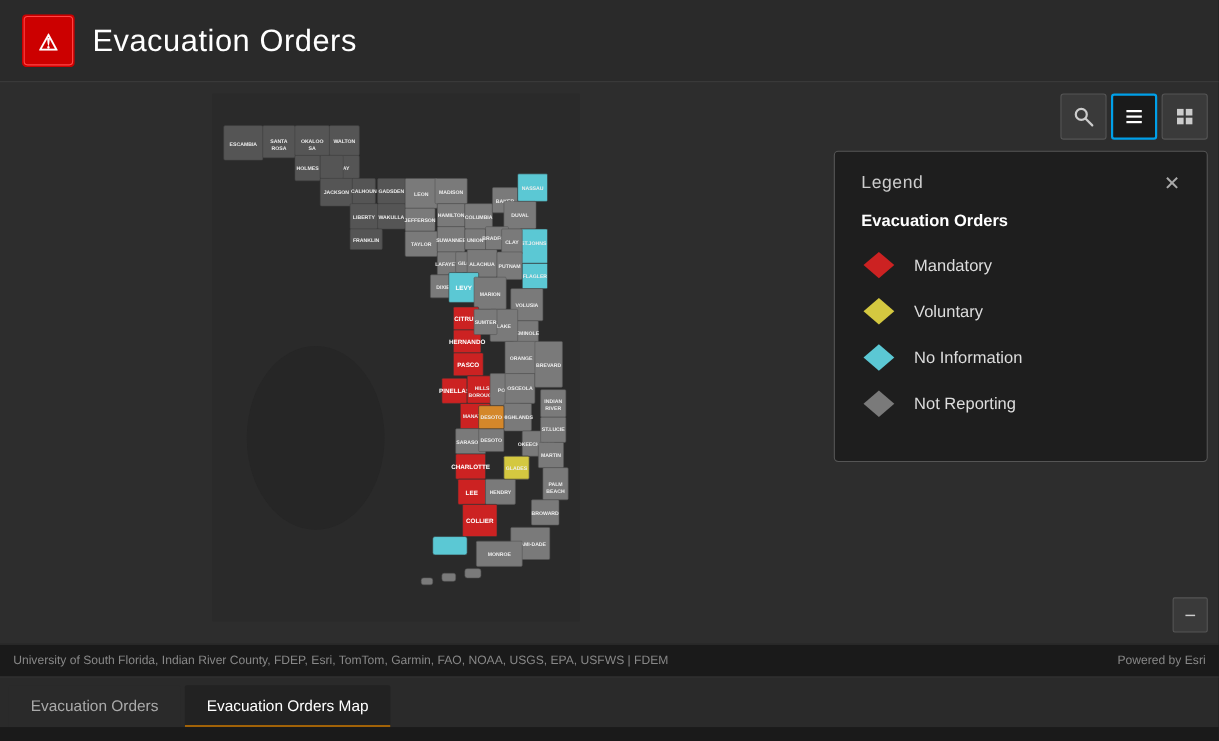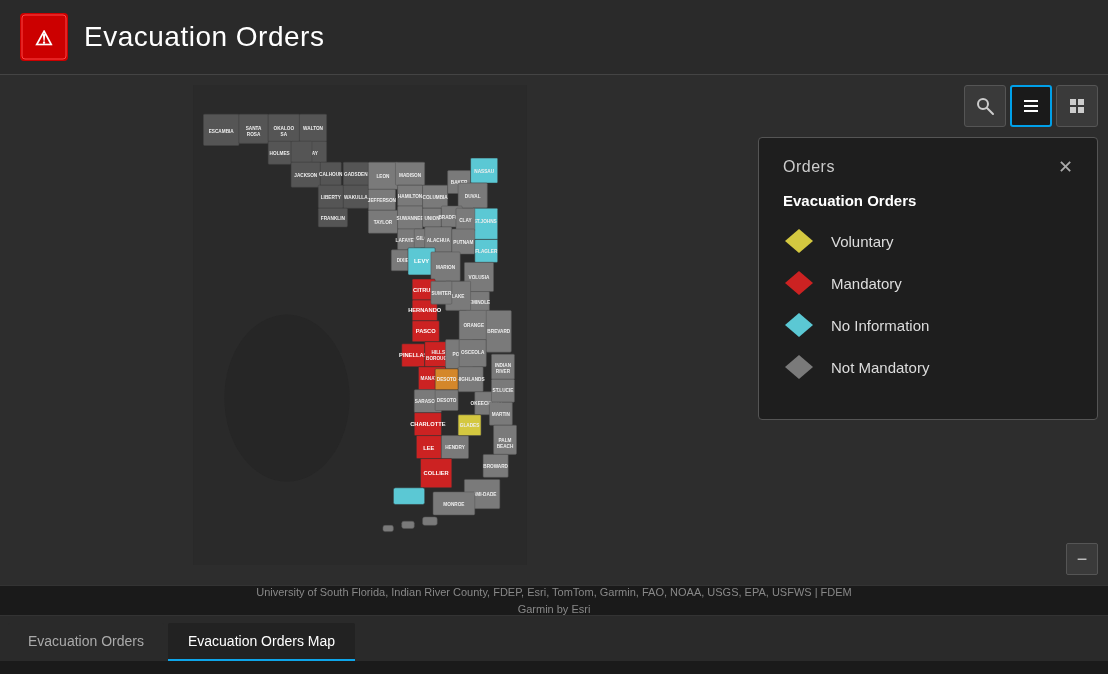--- a/index.html
+++ b/index.html
@@ -155,21 +155,20 @@
 
     
     #attribution {
       height: 30px;
       background: #1a1a1a;
       display: flex;
       align-items: center;
       justify-content: space-between;
       padding: 0 12px;
       border-top: 1px solid #333;
-      flex-direction: column;
     }
     #attribution-text {
       color: #888;
       font-size: 11px;
     }
     #powered-by {
       color: #888;
       font-size: 11px;
     }
 
@@ -189,21 +188,21 @@
       cursor: pointer;
       border-bottom: 2px solid transparent;
       margin-right: 4px;
       background: #2a2a2a;
       border-radius: 2px 2px 0 0;
       font-weight: 400;
       white-space: nowrap;
     }
     .tab.active {
       color: #ffffff;
-      border-bottom: 2px solid #0ea5e9;
+      border-bottom: 2px solid #a16207;
       background: #222;
     }
 
     
     .county-base { fill: #7a7a7a; stroke: #555; stroke-width: 0.5; }
     .county-mandatory { fill: #cc2222; stroke: #333; stroke-width: 0.5; }
     .county-voluntary { fill: #d4c840; stroke: #333; stroke-width: 0.5; }
     .county-information { fill: #d4872a; stroke: #333; stroke-width: 0.5; }
     .county-no-evac { fill: #5bc8d4; stroke: #333; stroke-width: 0.5; }
     .county-label { fill: #fff; font-size: 5.5px; font-weight: bold; text-anchor: middle; pointer-events: none; }
@@ -467,58 +466,58 @@
         <rect x="3" y="3" width="6" height="6" fill="#ccc"></rect>
         <rect x="11" y="3" width="6" height="6" fill="#ccc"></rect>
         <rect x="3" y="11" width="6" height="6" fill="#ccc"></rect>
         <rect x="11" y="11" width="6" height="6" fill="#ccc"></rect>
       </svg>
     </div>
   </div>
 
   <div id="legend-panel">
     <div id="legend-header">
-      <span id="legend-title-text">Orders</span>
+      <span id="legend-title-text">Legend</span>
       <span id="legend-close">✕</span>
     </div>
     <div id="legend-subtitle">Evacuation Orders</div>
 
+    <div class="legend-item">
+      <svg class="legend-swatch" viewBox="0 0 32 28">
+        <polygon points="16,2 30,14 16,26 2,14" fill="#cc2222"></polygon>
+      </svg>
+      <span class="legend-label">Mandatory</span>
+    </div>
     <div class="legend-item">
       <svg class="legend-swatch" viewBox="0 0 32 28">
         <polygon points="16,2 30,14 16,26 2,14" fill="#d4c840"></polygon>
       </svg>
       <span class="legend-label">Voluntary</span>
     </div>
     <div class="legend-item">
       <svg class="legend-swatch" viewBox="0 0 32 28">
-        <polygon points="16,2 30,14 16,26 2,14" fill="#cc2222"></polygon>
-      </svg>
-      <span class="legend-label">Mandatory</span>
-    </div>
-    <div class="legend-item">
-      <svg class="legend-swatch" viewBox="0 0 32 28">
         <polygon points="16,2 30,14 16,26 2,14" fill="#5bc8d4"></polygon>
       </svg>
       <span class="legend-label">No Information</span>
     </div>
     <div class="legend-item">
       <svg class="legend-swatch" viewBox="0 0 32 28">
         <polygon points="16,2 30,14 16,26 2,14" fill="#7a7a7a"></polygon>
       </svg>
-      <span class="legend-label">Not Mandatory</span>
+      <span class="legend-label">Not Reporting</span>
     </div>
   </div>
 
   <div id="zoom-control">
     <div class="zoom-btn">−</div>
   </div>
 
 </div>
 
 <div id="attribution">
   <span id="attribution-text">University of South Florida, Indian River County, FDEP, Esri, TomTom, Garmin, FAO, NOAA, USGS, EPA, USFWS | FDEM</span>
-  <span id="powered-by">Garmin by Esri</span>
+  <span id="powered-by">Powered by Esri</span>
 </div>
 
 <div id="tab-bar">
   <div class="tab">Evacuation Orders</div>
   <div class="tab active">Evacuation Orders Map</div>
 </div>
 
 </body></html>

